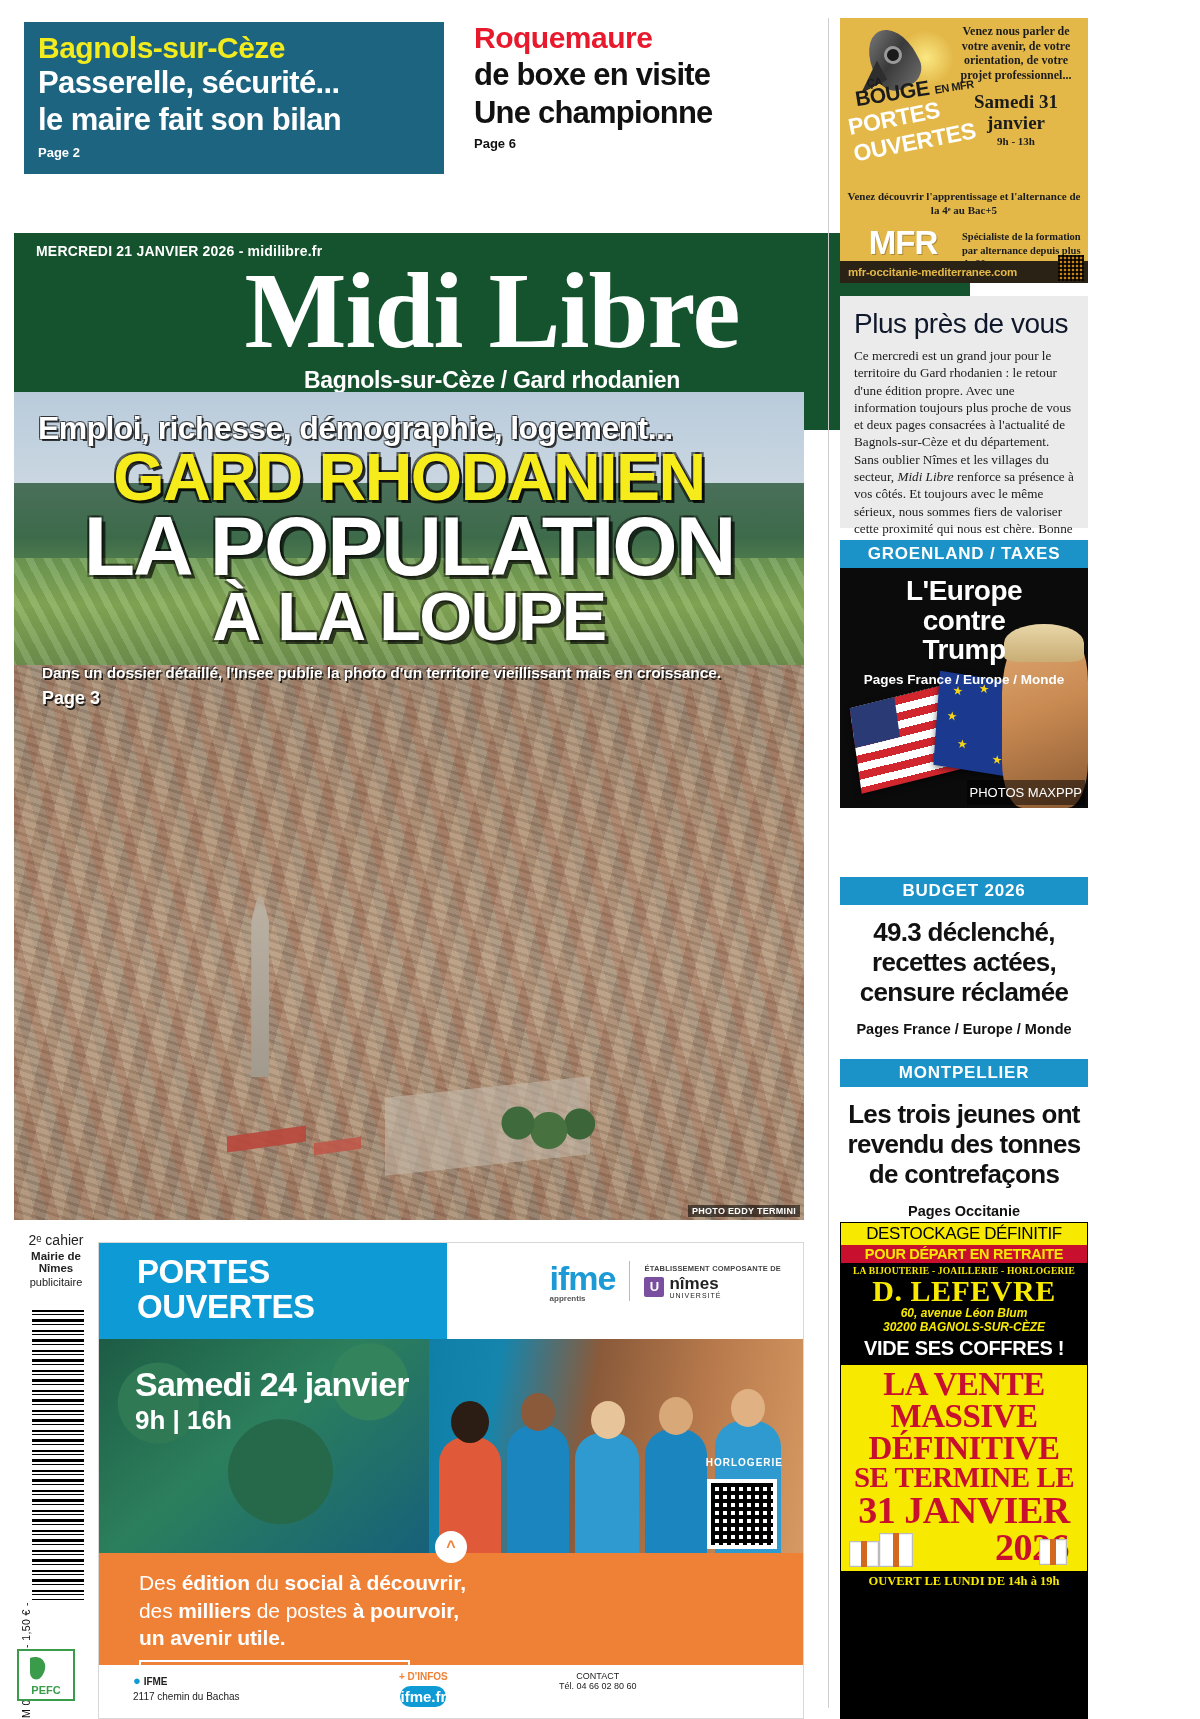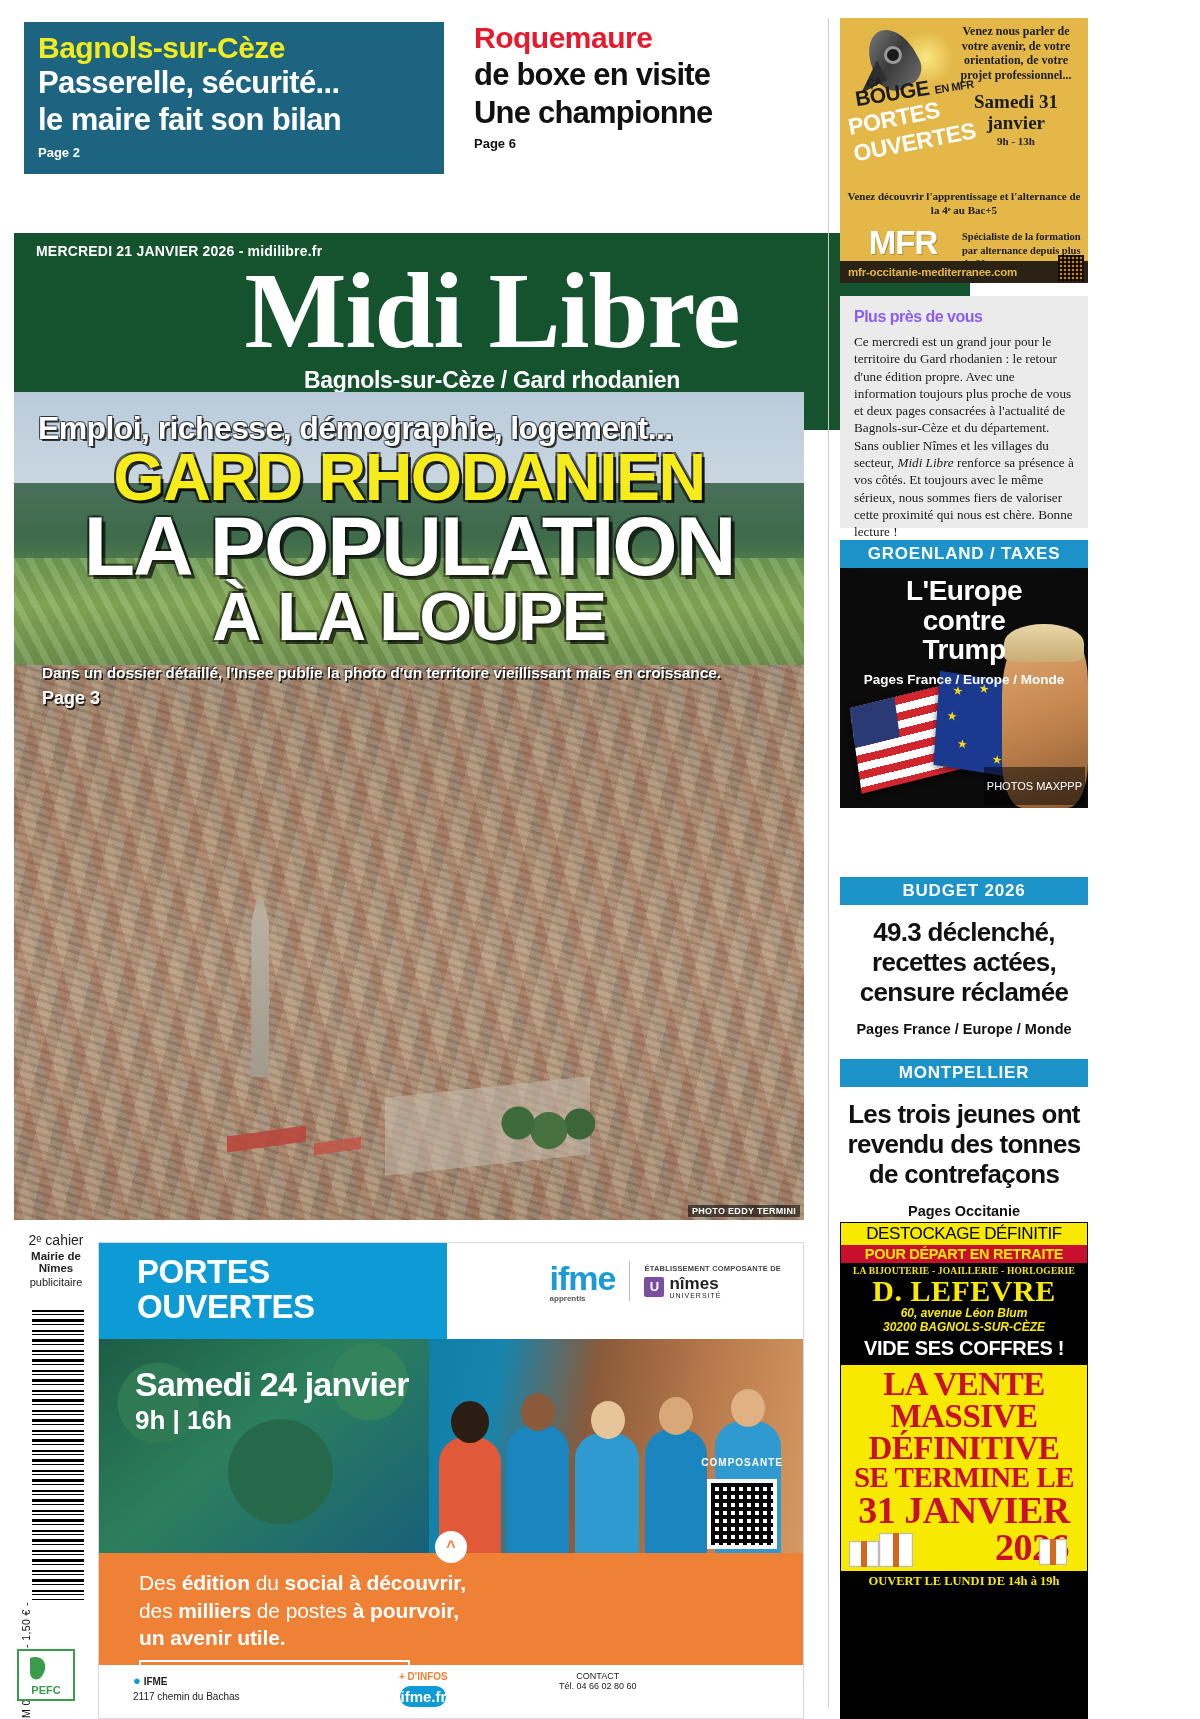--- a/index.html
+++ b/index.html
@@ -376,21 +376,21 @@
       repeating-linear-gradient(to bottom, #2b2216 0 2px, #e3b849 2px 4px);
     background-blend-mode: multiply;
   }
 
   
   .edito {
     position: absolute; left: 12px; top: 296px; width: 248px; height: 232px;
     background: #ebebeb; padding: 12px 14px;
   }
   .edito-title {
-    font-size: 16px; font-weight: bold; color: #8b5cf6; letter-spacing: -0.5px;
+    font-size: 28px; font-weight: normal; color: #0f172a; letter-spacing: -0.5px;
     margin-bottom: 7px;
   }
   .edito-body {
     font-family: "Liberation Serif", serif; font-size: 13.2px; color: #1a1a1a;
     line-height: 1.31; text-align: left;
   }
   .edito-body i { font-style: italic; }
 
   
   .rc-tag {
@@ -429,21 +429,21 @@
     background: linear-gradient(160deg, #e0a974 0%, #c98a52 45%, #8a5a33 100%);
     border-radius: 40% 30% 24% 24% / 36% 30% 26% 26%;
   }
   .trump-hair {
     position: absolute; right: 4px; top: 56px; width: 80px; height: 38px;
     background: linear-gradient(to bottom, #e8d6a8, #c9ad74);
     border-radius: 50% 50% 16% 16%;
   }
   .groen-credit {
     position: absolute; right: 3px; bottom: 3px; color: #ffffff;
-    font-size: 11px; background: rgba(0,0,0,0.5); padding: 13px 3px;
+    font-size: 13px; background: rgba(0,0,0,0.5); padding: 5px 3px;
   }
 
   
   .budget { position: absolute; left: 12px; top: 877px; width: 248px; }
   .rc-head {
     text-align: center; color: #111; font-size: 26px; font-weight: bold;
     line-height: 1.16; letter-spacing: -0.7px; margin-top: 12px;
   }
   .rc-pages {
     text-align: center; color: #111; font-size: 14.5px; font-weight: bold; margin-top: 14px;
@@ -614,21 +614,21 @@
             <div class="fig-head" style="left:302px;bottom:126px;width:34px;height:38px;background:#e0b183;"></div>
           </div>
         </div>
 
         <div class="ifme-orange">
           <div class="ifme-line"><span>Des </span><b>édition</b><span> du </span><b>social à découvrir,</b></div>
           <div class="ifme-line"><span>des </span><b>milliers</b><span> de postes </span><b>à pourvoir,</b></div>
           <div class="ifme-line"><b>un avenir utile.</b></div>
           <div class="ifme-cta">L'IFME T'OUVRE SES PORTES.</div>
           <div class="ifme-arrow-circle">^</div>
-          <div class="ifme-prog-label">COMPOSANTE</div>
+          <div class="ifme-prog-label">HORLOGERIE</div>
           <div class="ifme-qr"></div>
         </div>
 
         <div class="ifme-bottom">
           <div class="ifme-addr">
             <span class="pin">●</span>
             <b>IFME</b><br>
             <span>2117 chemin du Bachas</span>
           </div>
           <div class="ifme-infos">

